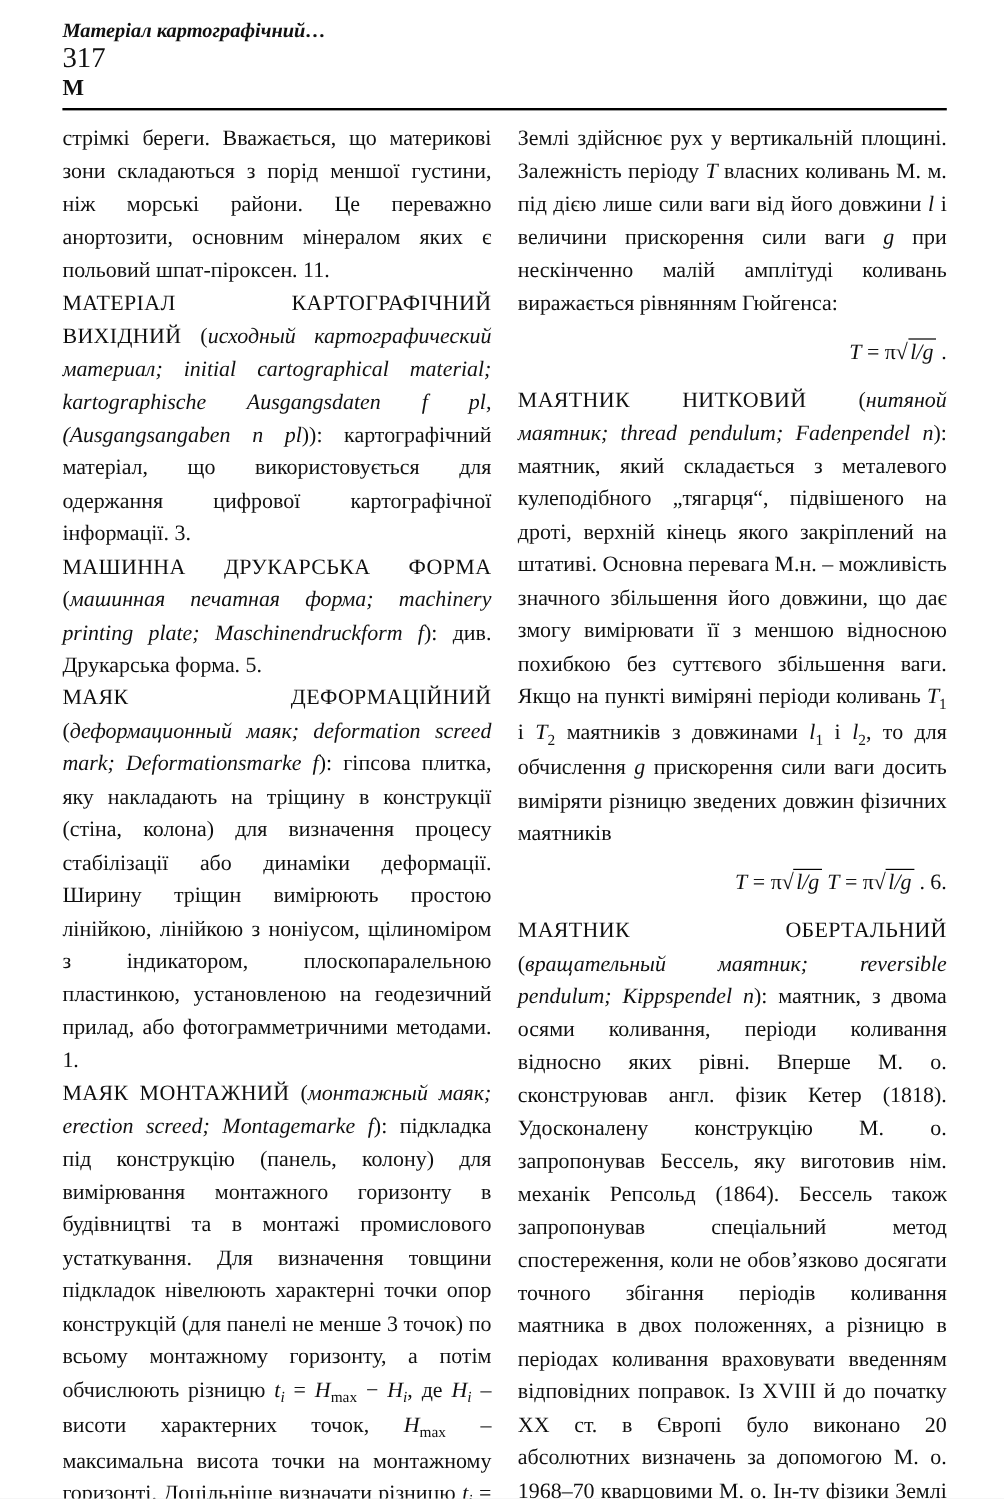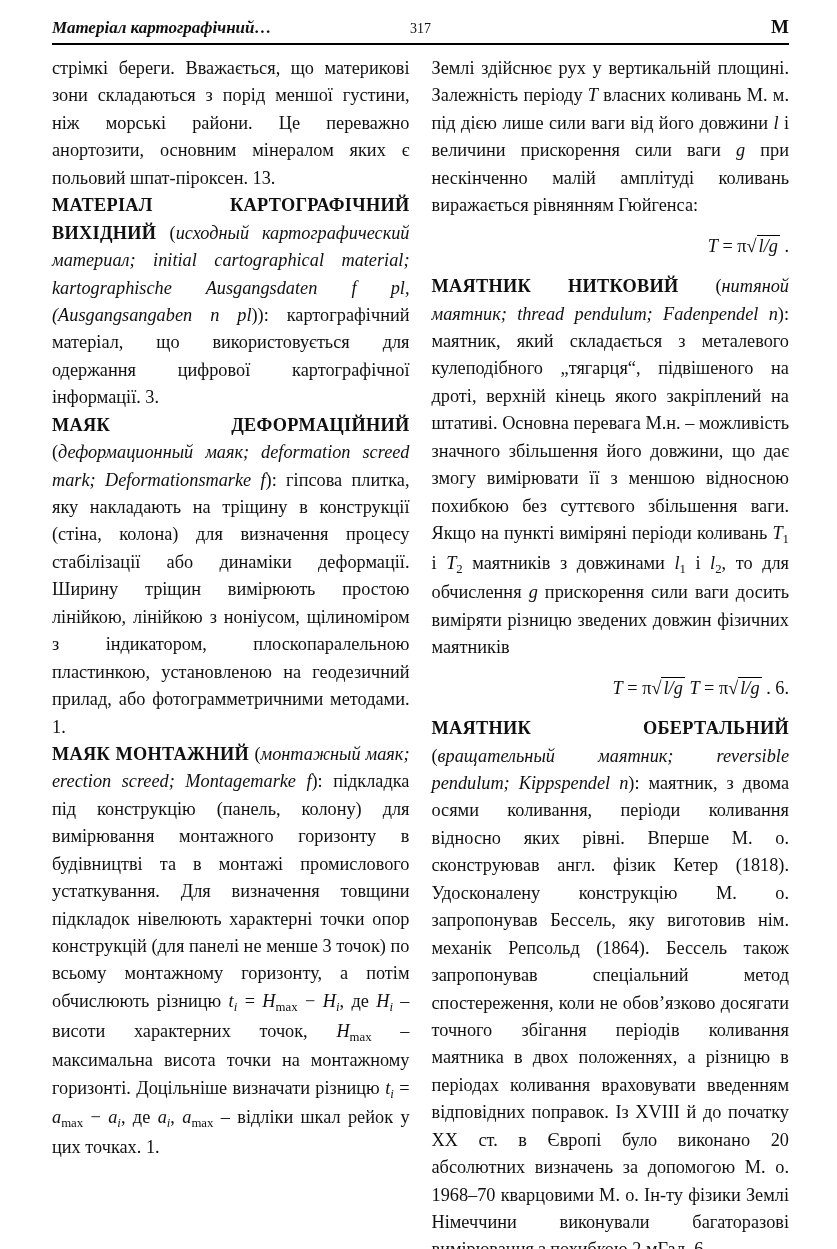--- a/index.html
+++ b/index.html
@@ -4,49 +4,50 @@
 <style>
   html,body { margin:0; padding:0; background:#e8e8e8; }
   .page {
     width:837px; height:1249px; margin:0 auto; background:#ffffff;
     box-sizing:border-box; padding:16px 48px 18px 52px;
     font-family:"Liberation Serif","DejaVu Serif",serif; color:#101010;
     overflow:hidden;
   }
   .page-header {
     display:flex; align-items:baseline;
-    border-bottom:2px solid #000; padding-bottom:5px; margin-bottom:10px;
+    border-bottom:2px solid #000; padding-bottom:5px; margin-bottom:10px;flex-direction:column;
   }
   .running-title { flex:1; font-style:italic; font-weight:bold; font-size:17px; }
-  .page-number  { font-size:14px; }
+  .page-number  { font-size:24px; }
   .section-letter { flex:1; text-align:right; font-weight:bold; font-size:19px; }
   .columns { display:flex; gap:22px; }
   .col { flex:1; min-width:0; text-align:justify; font-size:18.3px; line-height:1.5; }
   .para { margin:0; }
   .formula { text-align:right; margin:13px 0; }
-  .run-b { font-weight:bold; letter-spacing:0.3px;margin-top:36px; }
+  .run-b { font-weight:normal; letter-spacing:0.3px;margin-top:36px; }
   .run-i { font-style:italic; }
   .run-mi { font-style:italic; }
   .run-sub { font-size:70%; vertical-align:-0.35em; }
   .run-subi { font-size:70%; vertical-align:-0.35em; font-style:italic; }
   .run-rad { font-style:italic; border-top:1.4px solid #000; padding:0 2px; }
 </style>
 </head>
 <body>
 
 <div class="page">
   <header class="page-header">
     <span class="running-title">Матеріал картографічний…</span>
     <span class="page-number">317</span>
     <span class="section-letter">М</span>
   </header>
   <main class="columns">
     <div class="col">
-        <div class="para"><span>стрімкі береги. Вважається, що материкові зони складаються з порід меншої густини, ніж морські райони. Це переважно анортозити, основним мінералом яких є польовий шпат-піроксен. 13.</span></div>
+        <div class="para"><span>стрімкі береги. Вважається, що материкові зони складаються з порід меншої густини, ніж морські райони. Це переважно анортозити, основним мінералом яких є польовий шпат-піроксен. 11.</span></div>
         <div class="para"><span class="run-b">МАТЕРІАЛ КАРТОГРАФІЧНИЙ ВИХІДНИЙ </span><span>(</span><span class="run-i">исходный картографический материал; initial cartographical material; kartographische Ausgangsdaten f pl, (Ausgangsangaben n pl</span><span>)): картографічний матеріал, що використовується для одержання цифрової картографічної інформації. 3.</span></div>
+        <div class="para"><span class="run-b">МАШИННА ДРУКАРСЬКА ФОРМА </span><span>(</span><span class="run-i">машинная печатная форма; machinery printing plate; Maschinendruckform f</span><span>): див. Друкарська форма. 5.</span></div>
         <div class="para"><span class="run-b">МАЯК ДЕФОРМАЦІЙНИЙ </span><span>(</span><span class="run-i">деформационный маяк; deformation screed mark; Deformationsmarke f</span><span>): гіпсова плитка, яку накладають на тріщину в конструкції (стіна, колона) для визначення процесу стабілізації або динаміки деформації. Ширину тріщин вимірюють простою лінійкою, лінійкою з ноніусом, щілиноміром з індикатором, плоскопаралельною пластинкою, установленою на геодезичний прилад, або фотограмметричними методами. 1.</span></div>
         <div class="para"><span class="run-b">МАЯК МОНТАЖНИЙ </span><span>(</span><span class="run-i">монтажный маяк; erection screed; Montagemarke f</span><span>): підкладка під конструкцію (панель, колону) для вимірювання монтажного горизонту в будівництві та в монтажі промислового устаткування. Для визначення товщини підкладок нівелюють характерні точки опор конструкцій (для панелі не менше 3 точок) по всьому монтажному горизонту, а потім обчислюють різницю </span><span class="run-mi">t</span><span class="run-subi">i</span><span> = </span><span class="run-mi">H</span><span class="run-sub">max</span><span> − </span><span class="run-mi">H</span><span class="run-subi">i</span><span>, де </span><span class="run-mi">H</span><span class="run-subi">i</span><span> – висоти характерних точок, </span><span class="run-mi">H</span><span class="run-sub">max</span><span> – максимальна висота точки на монтажному горизонті. Доцільніше визначати різницю </span><span class="run-mi">t</span><span class="run-subi">i</span><span> = </span><span class="run-mi">a</span><span class="run-sub">max</span><span> − </span><span class="run-mi">a</span><span class="run-subi">i</span><span>, де </span><span class="run-mi">a</span><span class="run-subi">i</span><span>, </span><span class="run-mi">a</span><span class="run-sub">max</span><span> – відліки шкал рейок у цих точках. 1.</span></div>
       </div>
     <div class="col">
         <div class="para"><span>Землі здійснює рух у вертикальній площині. Залежність періоду </span><span class="run-mi">T</span><span> власних коливань М. м. під дією лише сили ваги від його довжини </span><span class="run-mi">l</span><span> і величини прискорення сили ваги </span><span class="run-mi">g</span><span> при нескінченно малій амплітуді коливань виражається рівнянням Гюйгенса:</span></div>
         <div class="formula"><span class="run-mi">T</span><span> = π√</span><span class="run-rad">l/g</span><span> .</span></div>
         <div class="para"><span class="run-b">МАЯТНИК НИТКОВИЙ </span><span>(</span><span class="run-i">нитяной маятник; thread pendulum; Fadenpendel n</span><span>): маятник, який складається з металевого кулеподібного „тягарця“, підвішеного на дроті, верхній кінець якого закріплений на штативі. Основна перевага М.н. – можливість значного збільшення його довжини, що дає змогу вимірювати її з меншою відносною похибкою без суттєвого збільшення ваги. Якщо на пункті виміряні періоди коливань </span><span class="run-mi">T</span><span class="run-sub">1</span><span> і </span><span class="run-mi">T</span><span class="run-sub">2</span><span> маятників з довжинами </span><span class="run-mi">l</span><span class="run-sub">1</span><span> і </span><span class="run-mi">l</span><span class="run-sub">2</span><span>, то для обчислення </span><span class="run-mi">g</span><span> прискорення сили ваги досить виміряти різницю зведених довжин фізичних маятників</span></div>
         <div class="formula"><span class="run-mi">T</span><span> = π√</span><span class="run-rad">l/g</span><span> </span><span class="run-mi">T</span><span> = π√</span><span class="run-rad">l/g</span><span> . 6.</span></div>
         <div class="para"><span class="run-b">МАЯТНИК ОБЕРТАЛЬНИЙ </span><span>(</span><span class="run-i">вращательный маятник; reversible pendulum; Kippspendel n</span><span>): маятник, з двома осями коливання, періоди коливання відносно яких рівні. Вперше М. о. сконструював англ. фізик Кетер (1818). Удосконалену конструкцію М. о. запропонував Бессель, яку виготовив нім. механік Репсольд (1864). Бессель також запропонував спеціальний метод спостереження, коли не обов’язково досягати точного збігання періодів коливання маятника в двох положеннях, а різницю в періодах коливання враховувати введенням відповідних поправок. Із XVIII й до початку XX ст. в Європі було виконано 20 абсолютних визначень за допомогою М. о. 1968–70 кварцовими М. о. Ін-ту фізики Землі Німеччини виконували багаторазові вимірювання з похибкою 2 мГал. 6.</span></div>
       </div>

